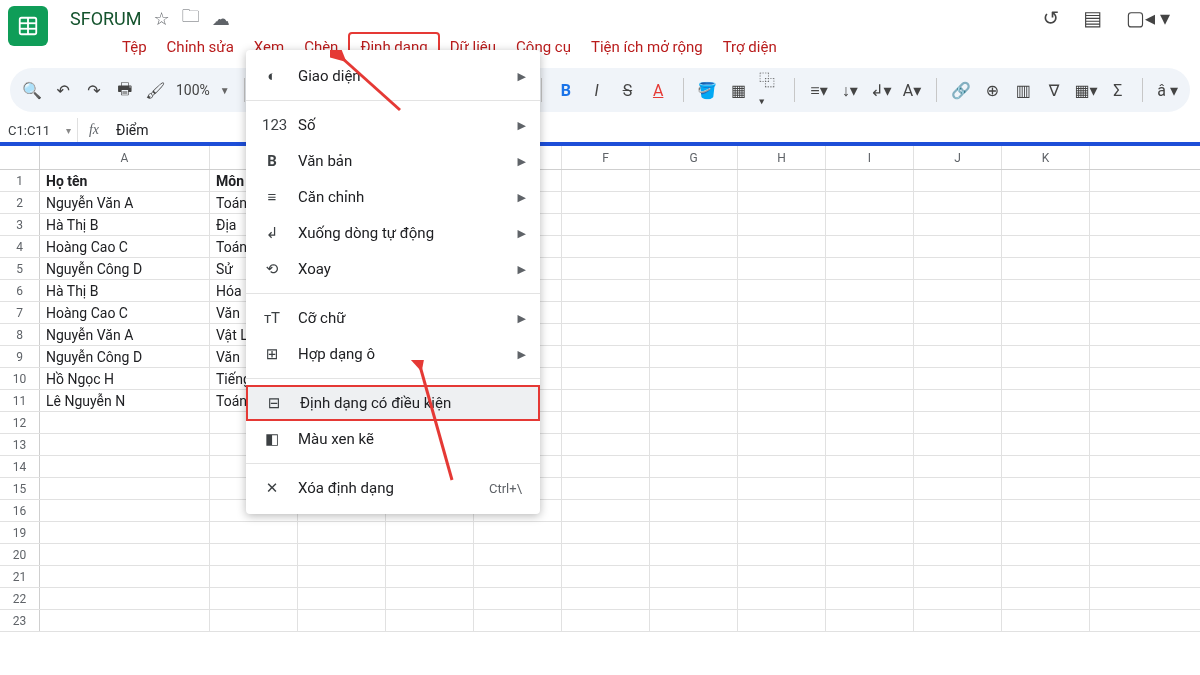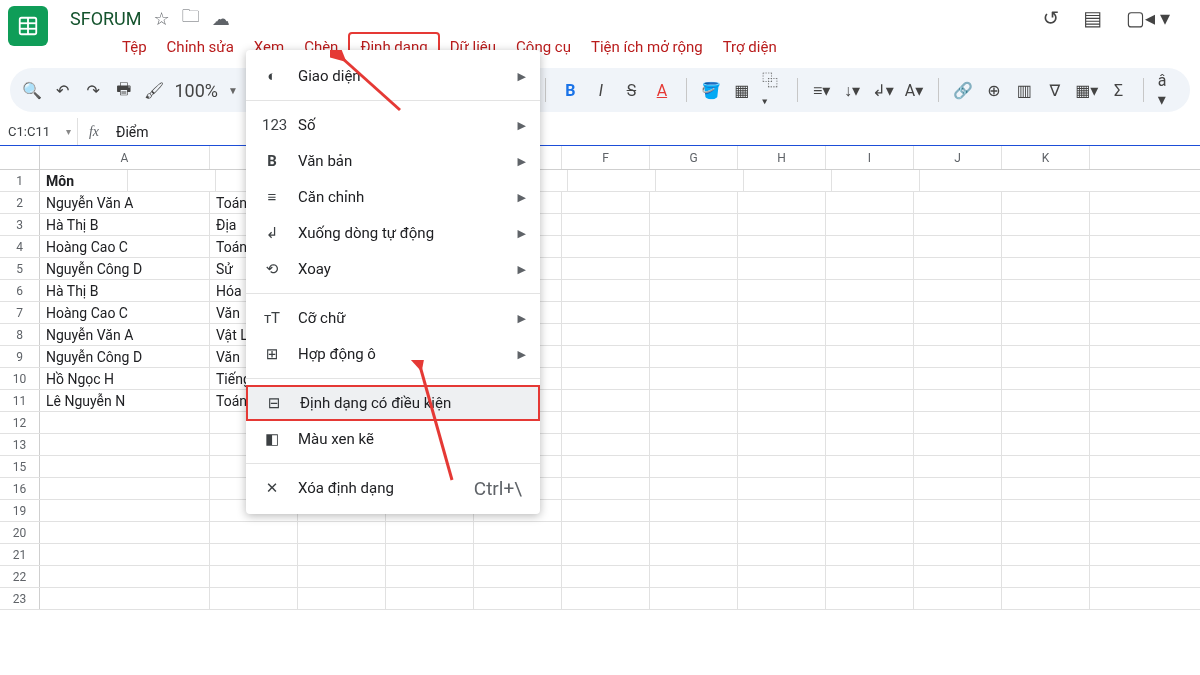--- a/index.html
+++ b/index.html
@@ -17,24 +17,24 @@
 
 
 .menu-row { display:flex; align-items:center; height:30px; padding-left:56px; gap:0; }
 .menu-item { padding:4px 10px; font-size:15px; color:#b91c1c; border-radius:4px; cursor:pointer;}
 .menu-item.active{ border:2px solid #e53935;text-align:right; }
 
 
 .toolbar { display:flex; align-items:center; height:44px; margin:6px 10px 0 10px; background:#f0f4f9; border-radius:24px; padding:0 12px; gap:10px; color:#444;}
 .toolbar .sep{width:1px;height:24px;background:#c7c7c7;margin:0 4px;}
 .toolbar .tbtn{width:24px;height:24px;display:flex;align-items:center;justify-content:center;font-size:16px;}
-.toolbar .zoom{font-size:18px;}
-
-
-.addr-row{display:flex;align-items:center;height:28px;border-bottom:1px solid #1d4ed8;margin-top:6px;}
+.toolbar .zoom{font-size:14px;}
+
+
+.addr-row{display:flex;align-items:center;height:28px;border-bottom:4px solid #1d4ed8;margin-top:6px;}
 .name-box{width:78px;padding:0 8px;font-size:13px;color:#3c4043;border-right:1px solid #e0e0e0;height:100%;display:flex;align-items:center;position:relative;}
 .name-box:after{content:"▾";position:absolute;right:6px;color:#888;font-size:10px;}
 .fx{width:32px;text-align:center;font-style:italic;color:#5f6368;font-family:serif;}
 .formula-input{flex:1;padding:0 6px;font-size:14px;}
 
 
 .grid{position:relative;}
 .col-headers{display:flex;height:24px;border-bottom:1px solid #cfcfcf;}
 .corner{width:40px;border-right:1px solid #cfcfcf;background:#fff;}
 .col-h{border-right:1px solid #e1e1e1;text-align:center;font-size:12px;color:#5f6368;line-height:24px;}
@@ -43,21 +43,21 @@
 .row{display:flex;height:22px;border-bottom:1px solid #e1e1e1;}
 .row-h{width:40px;border-right:1px solid #cfcfcf;text-align:center;font-size:12px;color:#5f6368;line-height:22px;background:#fff;}
 .cell{border-right:1px solid #e1e1e1;padding:0 6px;font-size:14px;line-height:22px;white-space:nowrap;overflow:hidden;}
 .bold{font-weight:700;}
 
 
 .dropdown{position:absolute;left:246px;top:50px;width:294px;background:#fff;border-radius:4px;box-shadow:0 2px 10px rgba(0,0,0,.28);padding:8px 0;z-index:100;}
 .dd-item{display:flex;align-items:center;height:36px;padding:0 16px;gap:16px;font-size:15px;color:#202124;position:relative;}
 .dd-item.hover{background:#eef0f2;}
 .dd-item .arrow{position:absolute;right:14px;color:#5f6368;font-size:11px;}
-.dd-item .short{position:absolute;right:18px;color:#5f6368;font-size:19px;}
+.dd-item .short{position:absolute;right:18px;color:#5f6368;font-size:13px;}
 .dd-item .ico{width:20px;text-align:center;color:#3c4043;font-size:15px;}
 .dd-sep{height:1px;background:#e3e3e3;margin:6px 0;}
 .dd-item.boxed{border:2px solid #e53935;}
 
 
 .arrow-svg{position:absolute;pointer-events:none;z-index:200;}
 </style>
 </head>
 <body>
 
@@ -151,20 +151,21 @@
       <div class="col-h colOther">F</div>
       <div class="col-h colOther">G</div>
       <div class="col-h colOther">H</div>
       <div class="col-h colOther">I</div>
       <div class="col-h colOther">J</div>
       <div class="col-h colOther">K</div>
     </div>
   <div class="rows" id="rows">
       <div class="row">
         <div class="row-h">1</div>
+        <div class="cell colA bold">Họ tên</div>
         <div class="cell colB bold">Môn</div>
         <div class="cell colOther"></div>
         <div class="cell colOther"></div>
         <div class="cell colOther"></div>
         <div class="cell colOther"></div>
         <div class="cell colOther"></div>
         <div class="cell colOther"></div>
         <div class="cell colOther"></div>
         <div class="cell colOther"></div>
         <div class="cell colOther"></div>
@@ -331,20 +332,34 @@
         <div class="cell colOther"></div>
         <div class="cell colOther"></div>
         <div class="cell colOther"></div>
         <div class="cell colOther"></div>
         <div class="cell colOther"></div>
         <div class="cell colOther"></div>
         <div class="cell colOther"></div>
         <div class="cell colOther"></div>
       </div>
       <div class="row">
+        <div class="row-h">14</div>
+        <div class="cell colA"></div>
+        <div class="cell colB"></div>
+        <div class="cell colOther"></div>
+        <div class="cell colOther"></div>
+        <div class="cell colOther"></div>
+        <div class="cell colOther"></div>
+        <div class="cell colOther"></div>
+        <div class="cell colOther"></div>
+        <div class="cell colOther"></div>
+        <div class="cell colOther"></div>
+        <div class="cell colOther"></div>
+      </div>
+      <div class="row">
         <div class="row-h">15</div>
         <div class="cell colA"></div>
         <div class="cell colB"></div>
         <div class="cell colOther"></div>
         <div class="cell colOther"></div>
         <div class="cell colOther"></div>
         <div class="cell colOther"></div>
         <div class="cell colOther"></div>
         <div class="cell colOther"></div>
         <div class="cell colOther"></div>
@@ -471,21 +486,21 @@
       <span class="arrow">▶</span>
     </div>
     <div class="dd-sep"></div>
     <div class="dd-item">
       <span class="ico">тT</span>
       <span>Cỡ chữ</span>
       <span class="arrow">▶</span>
     </div>
     <div class="dd-item">
       <span class="ico">⊞</span>
-      <span>Hợp động ô</span>
+      <span>Hợp dạng ô</span>
       <span class="arrow">▶</span>
     </div>
     <div class="dd-sep"></div>
     <div class="dd-item hover boxed">
       <span class="ico">⊟</span>
       <span>Định dạng có điều kiện</span>
     </div>
     <div class="dd-item">
       <span class="ico">◧</span>
       <span>Màu xen kẽ</span>

